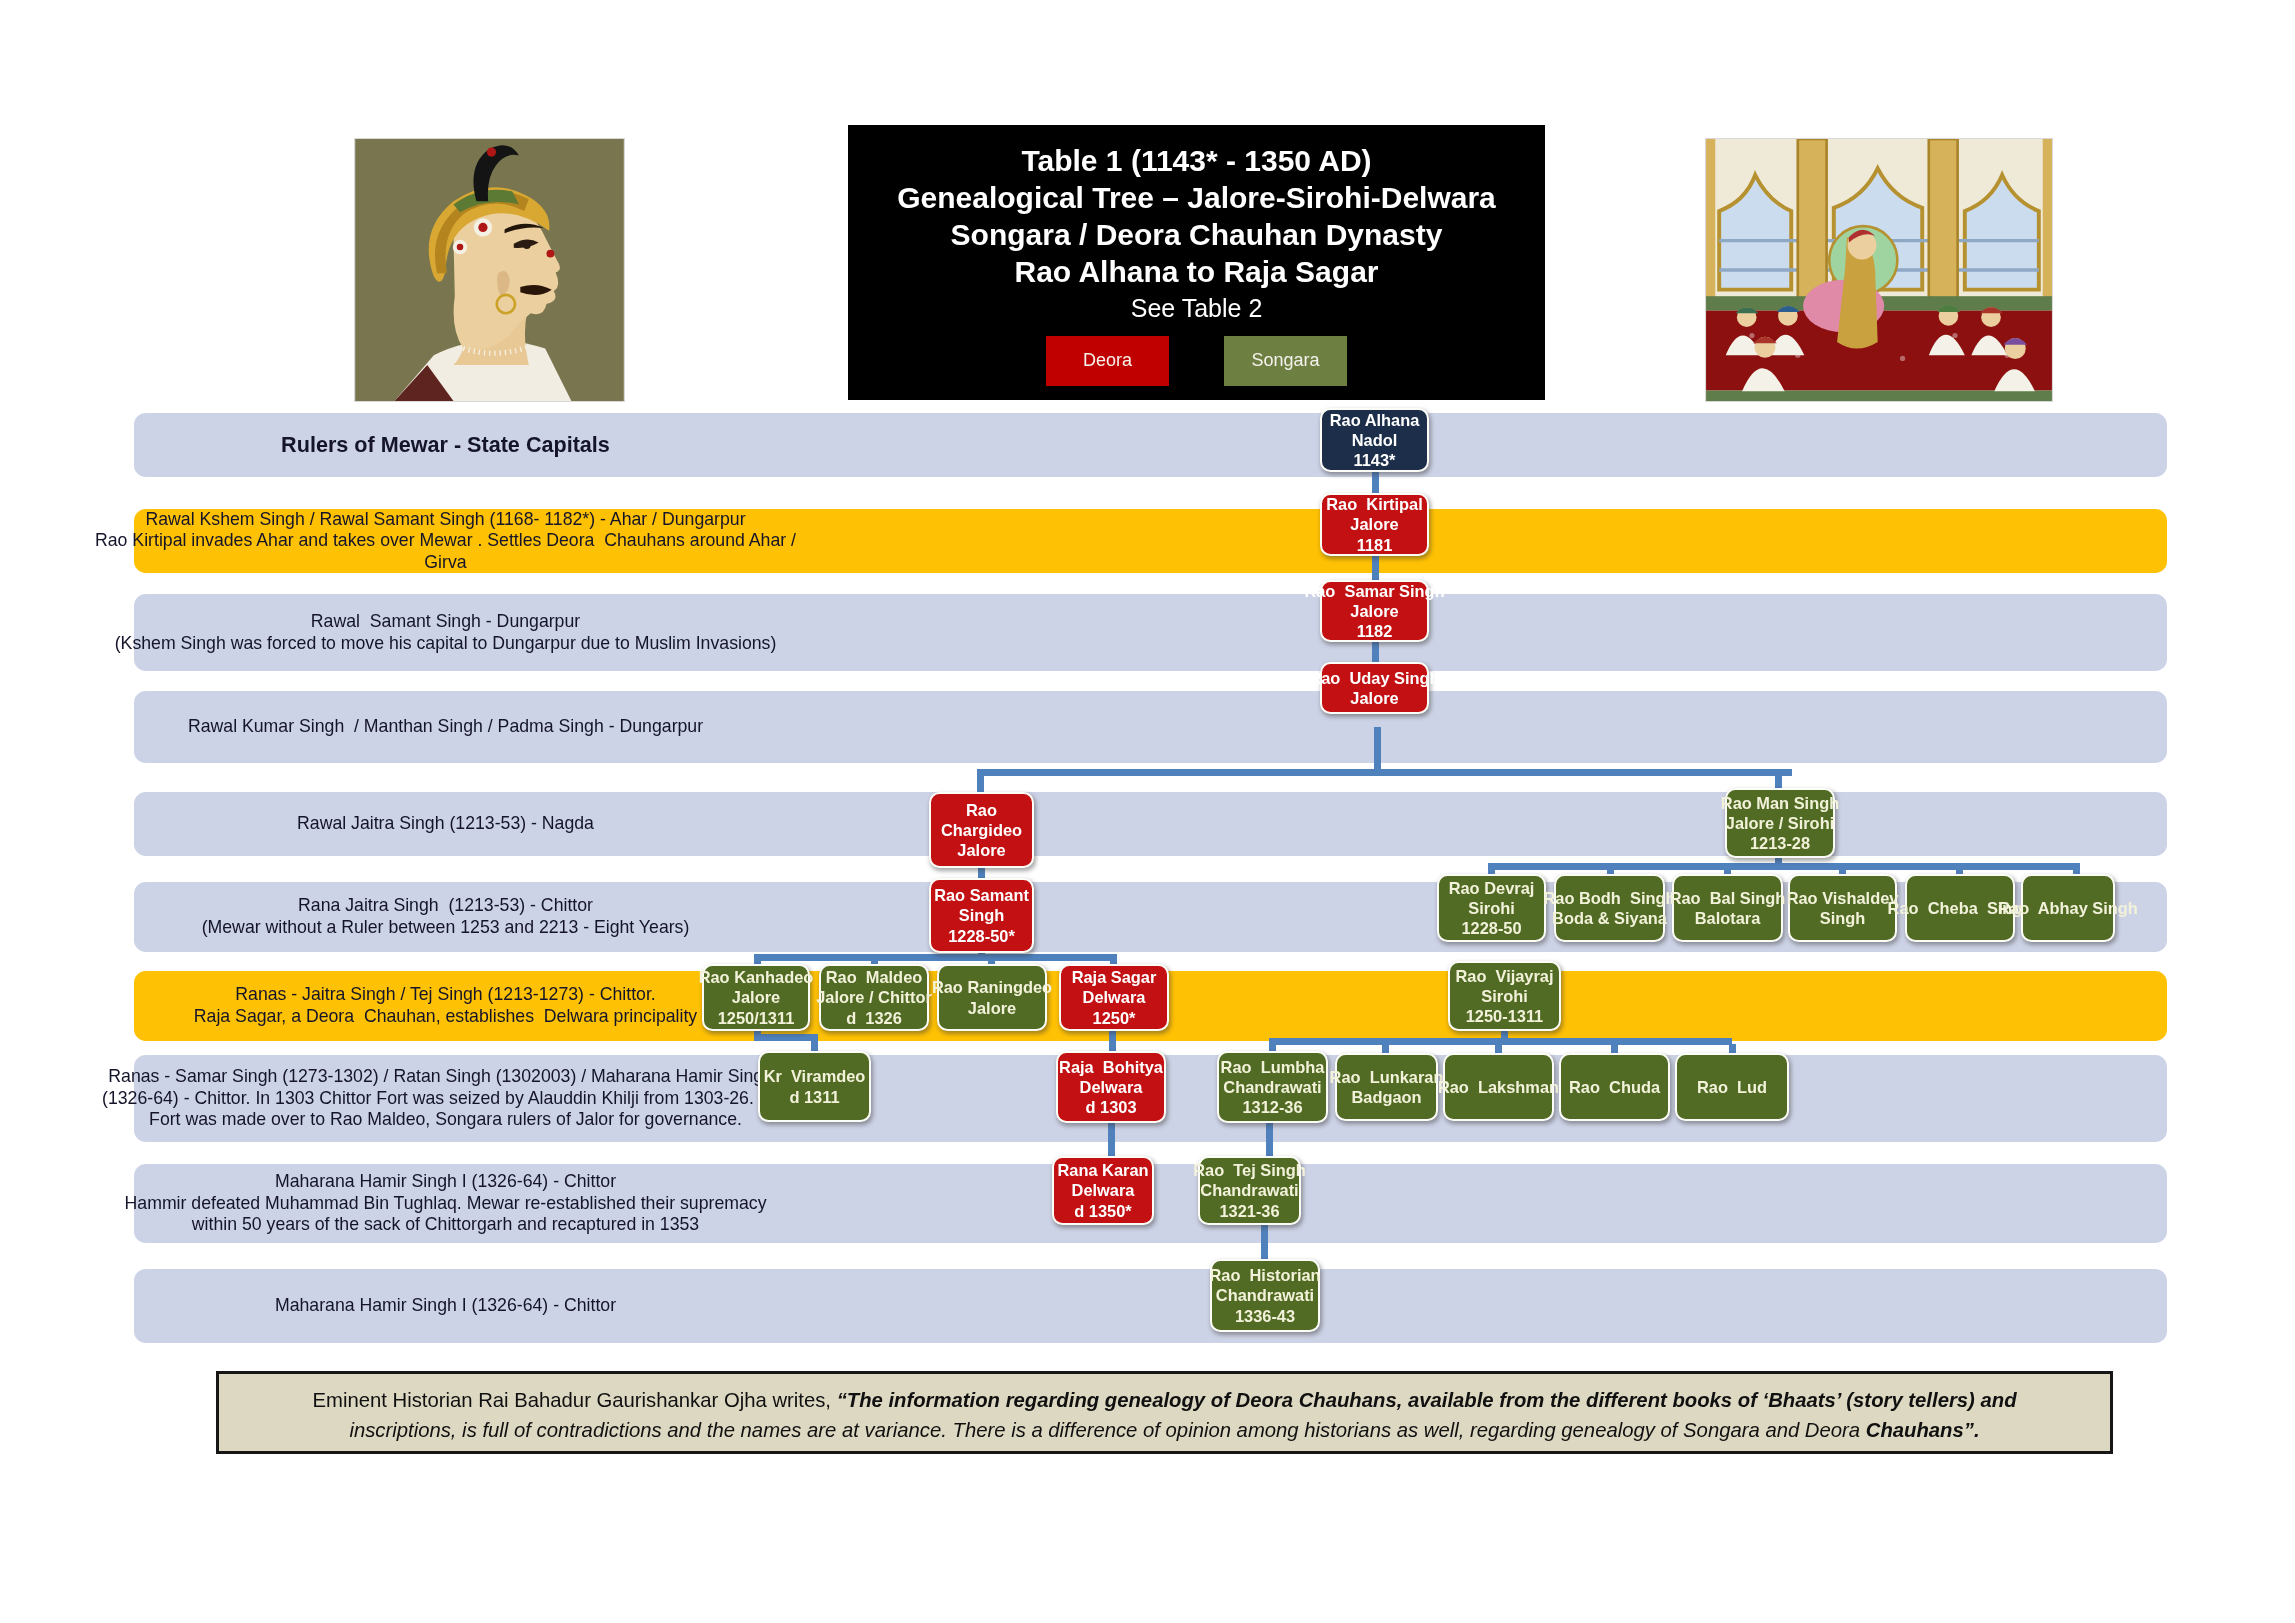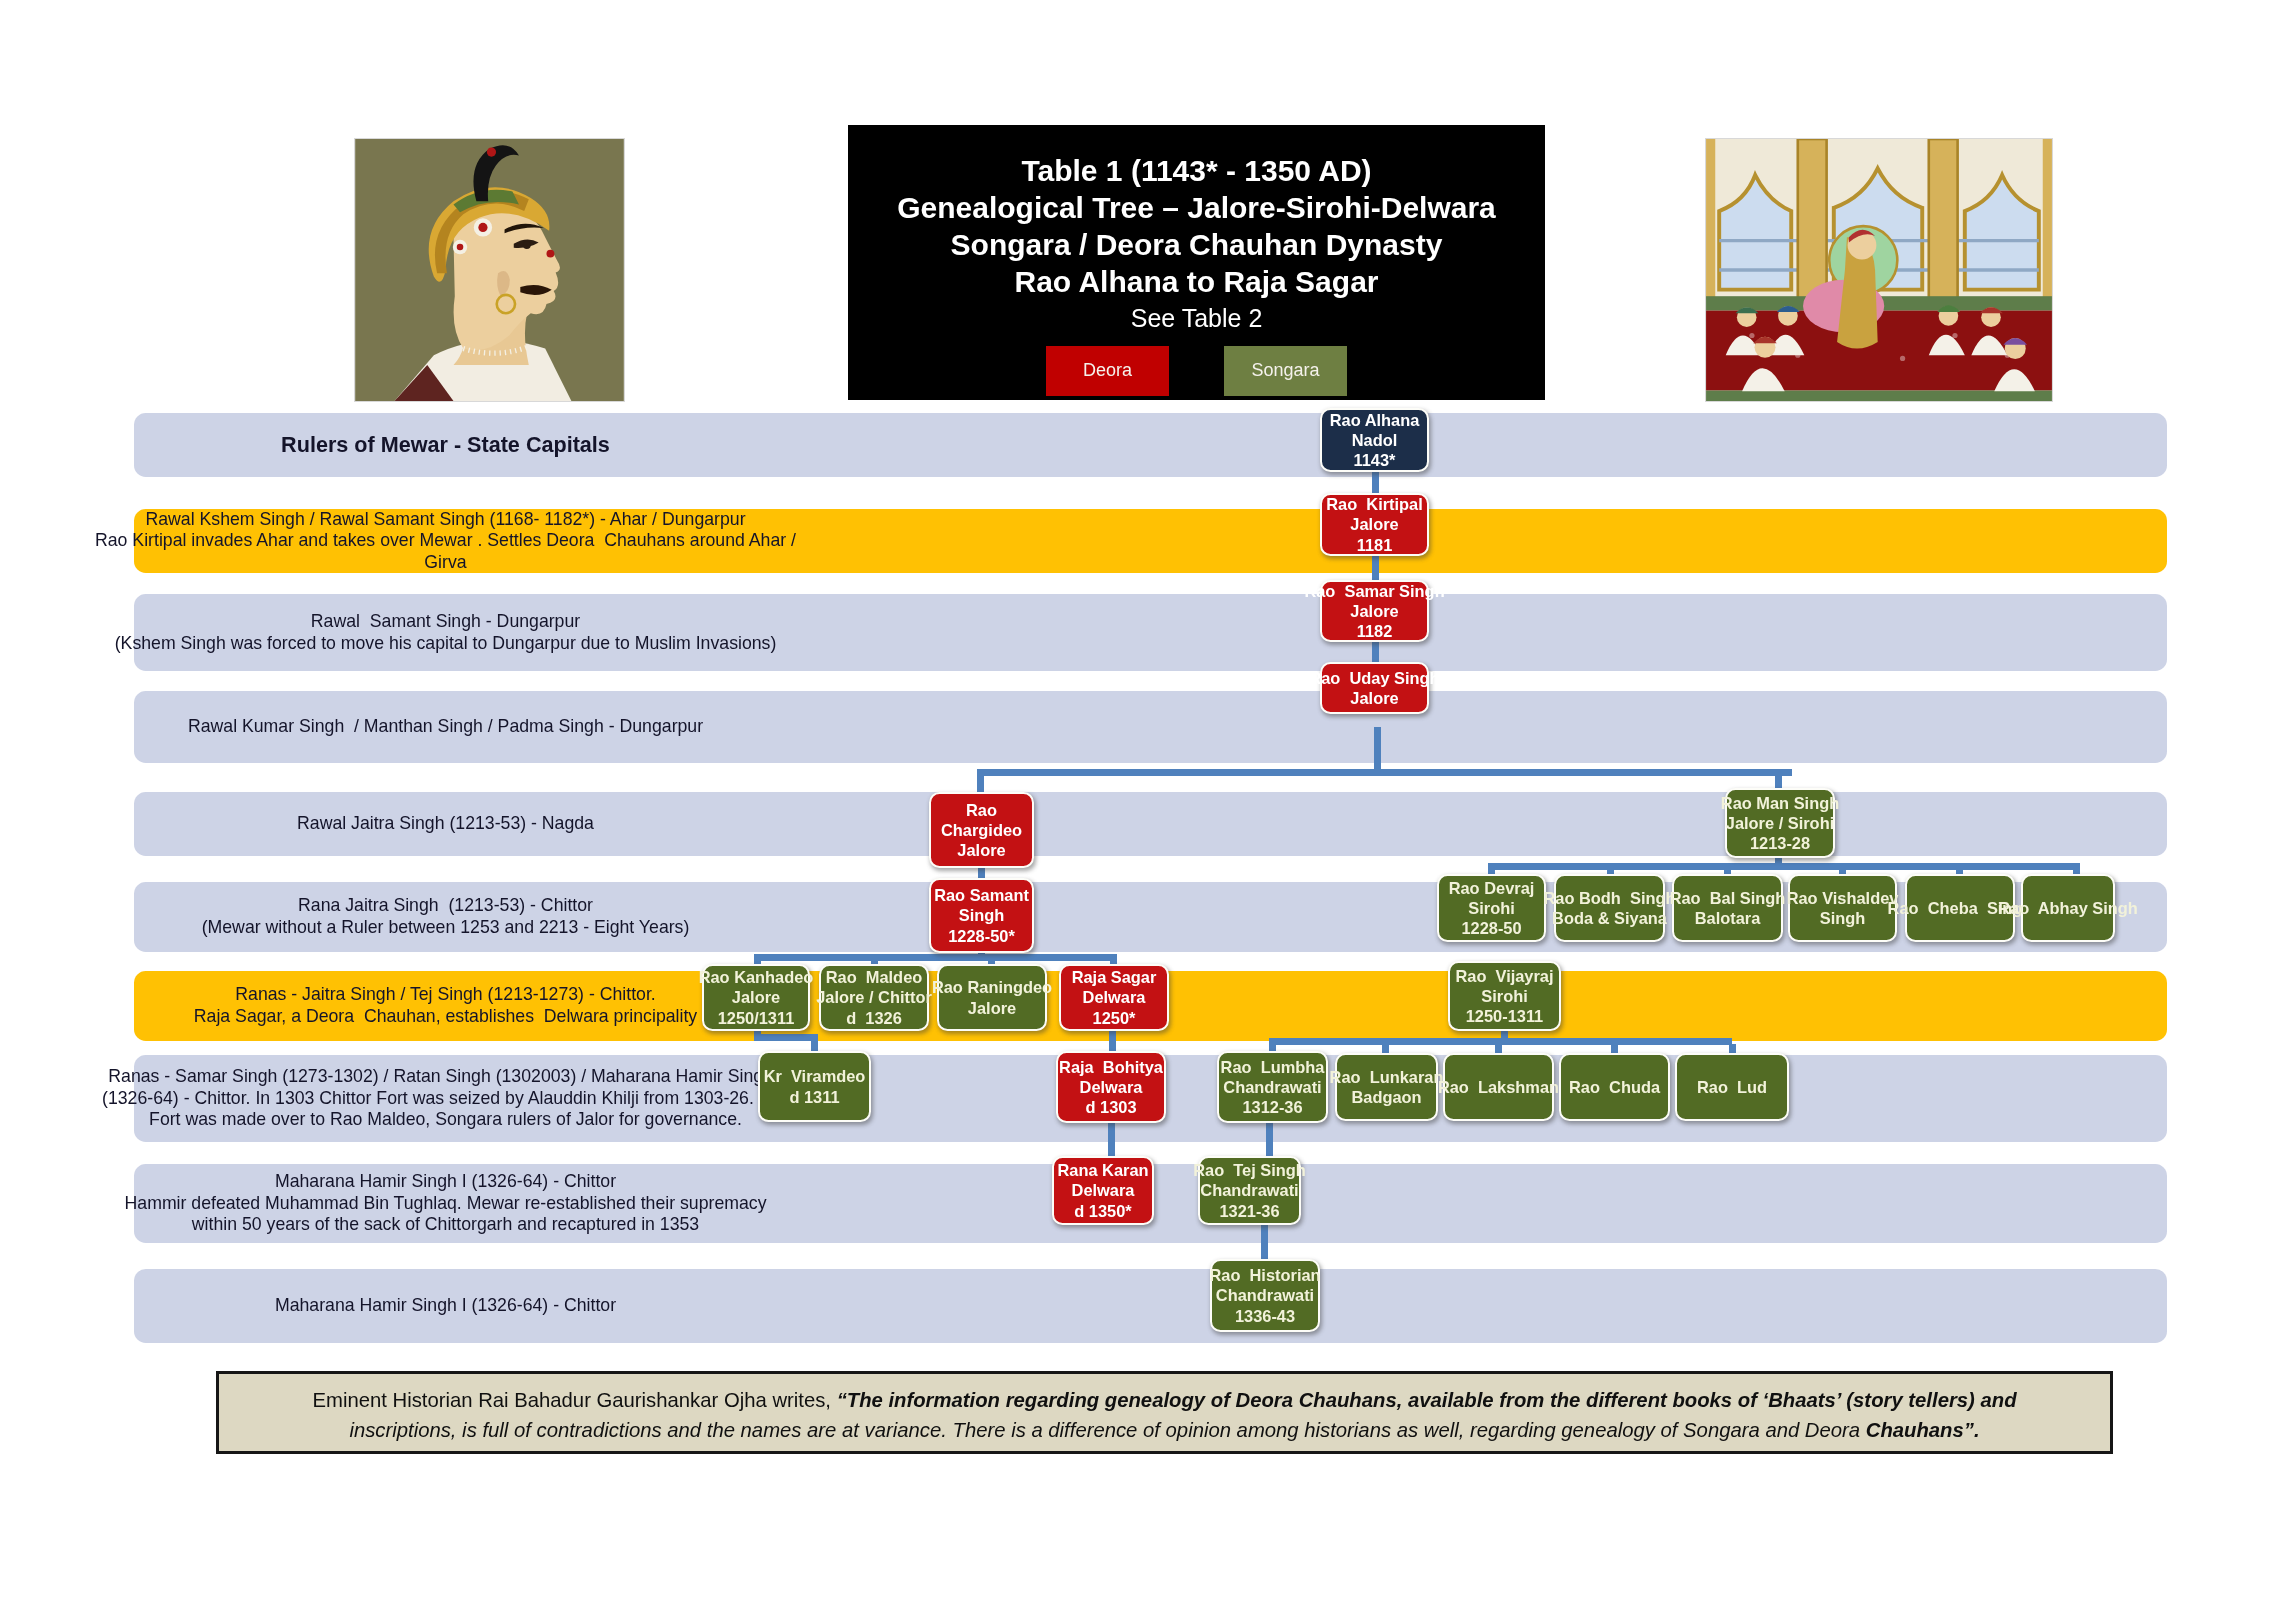--- a/index.html
+++ b/index.html
@@ -5,21 +5,21 @@
   html,body { margin:0; padding:0; background:#fff; }
   .stage {
     position:relative; width:2295px; height:1623px; overflow:hidden;
     background:#ffffff; font-family:"Liberation Sans", sans-serif;
   }
 
   
   .title-box {
     position:absolute; left:848px; top:125px; width:697px; height:275px;
     background:#000; color:#fff; box-sizing:border-box;
-    display:flex; flex-direction:column; align-items:center; padding-top:27px;
+    display:flex; flex-direction:column; align-items:center; padding-top:17px;
   }
   .title-line { font-weight:bold; font-size:30px; line-height:37px; white-space:pre; }
   .title-sub  { font-size:25px; line-height:34px; margin-top:1.3px; }
   .legend-row { display:flex; gap:55px; margin-top:10.5px; }
   .legend-chip {
     width:123px; height:50px; display:flex; align-items:center; justify-content:center;
     font-size:18px; color:#f5f2ec;
   }
   .chip-deora   { background:var(--deora,#c00000); }
   .chip-songara { background:var(--songara,#6e7f42); }

